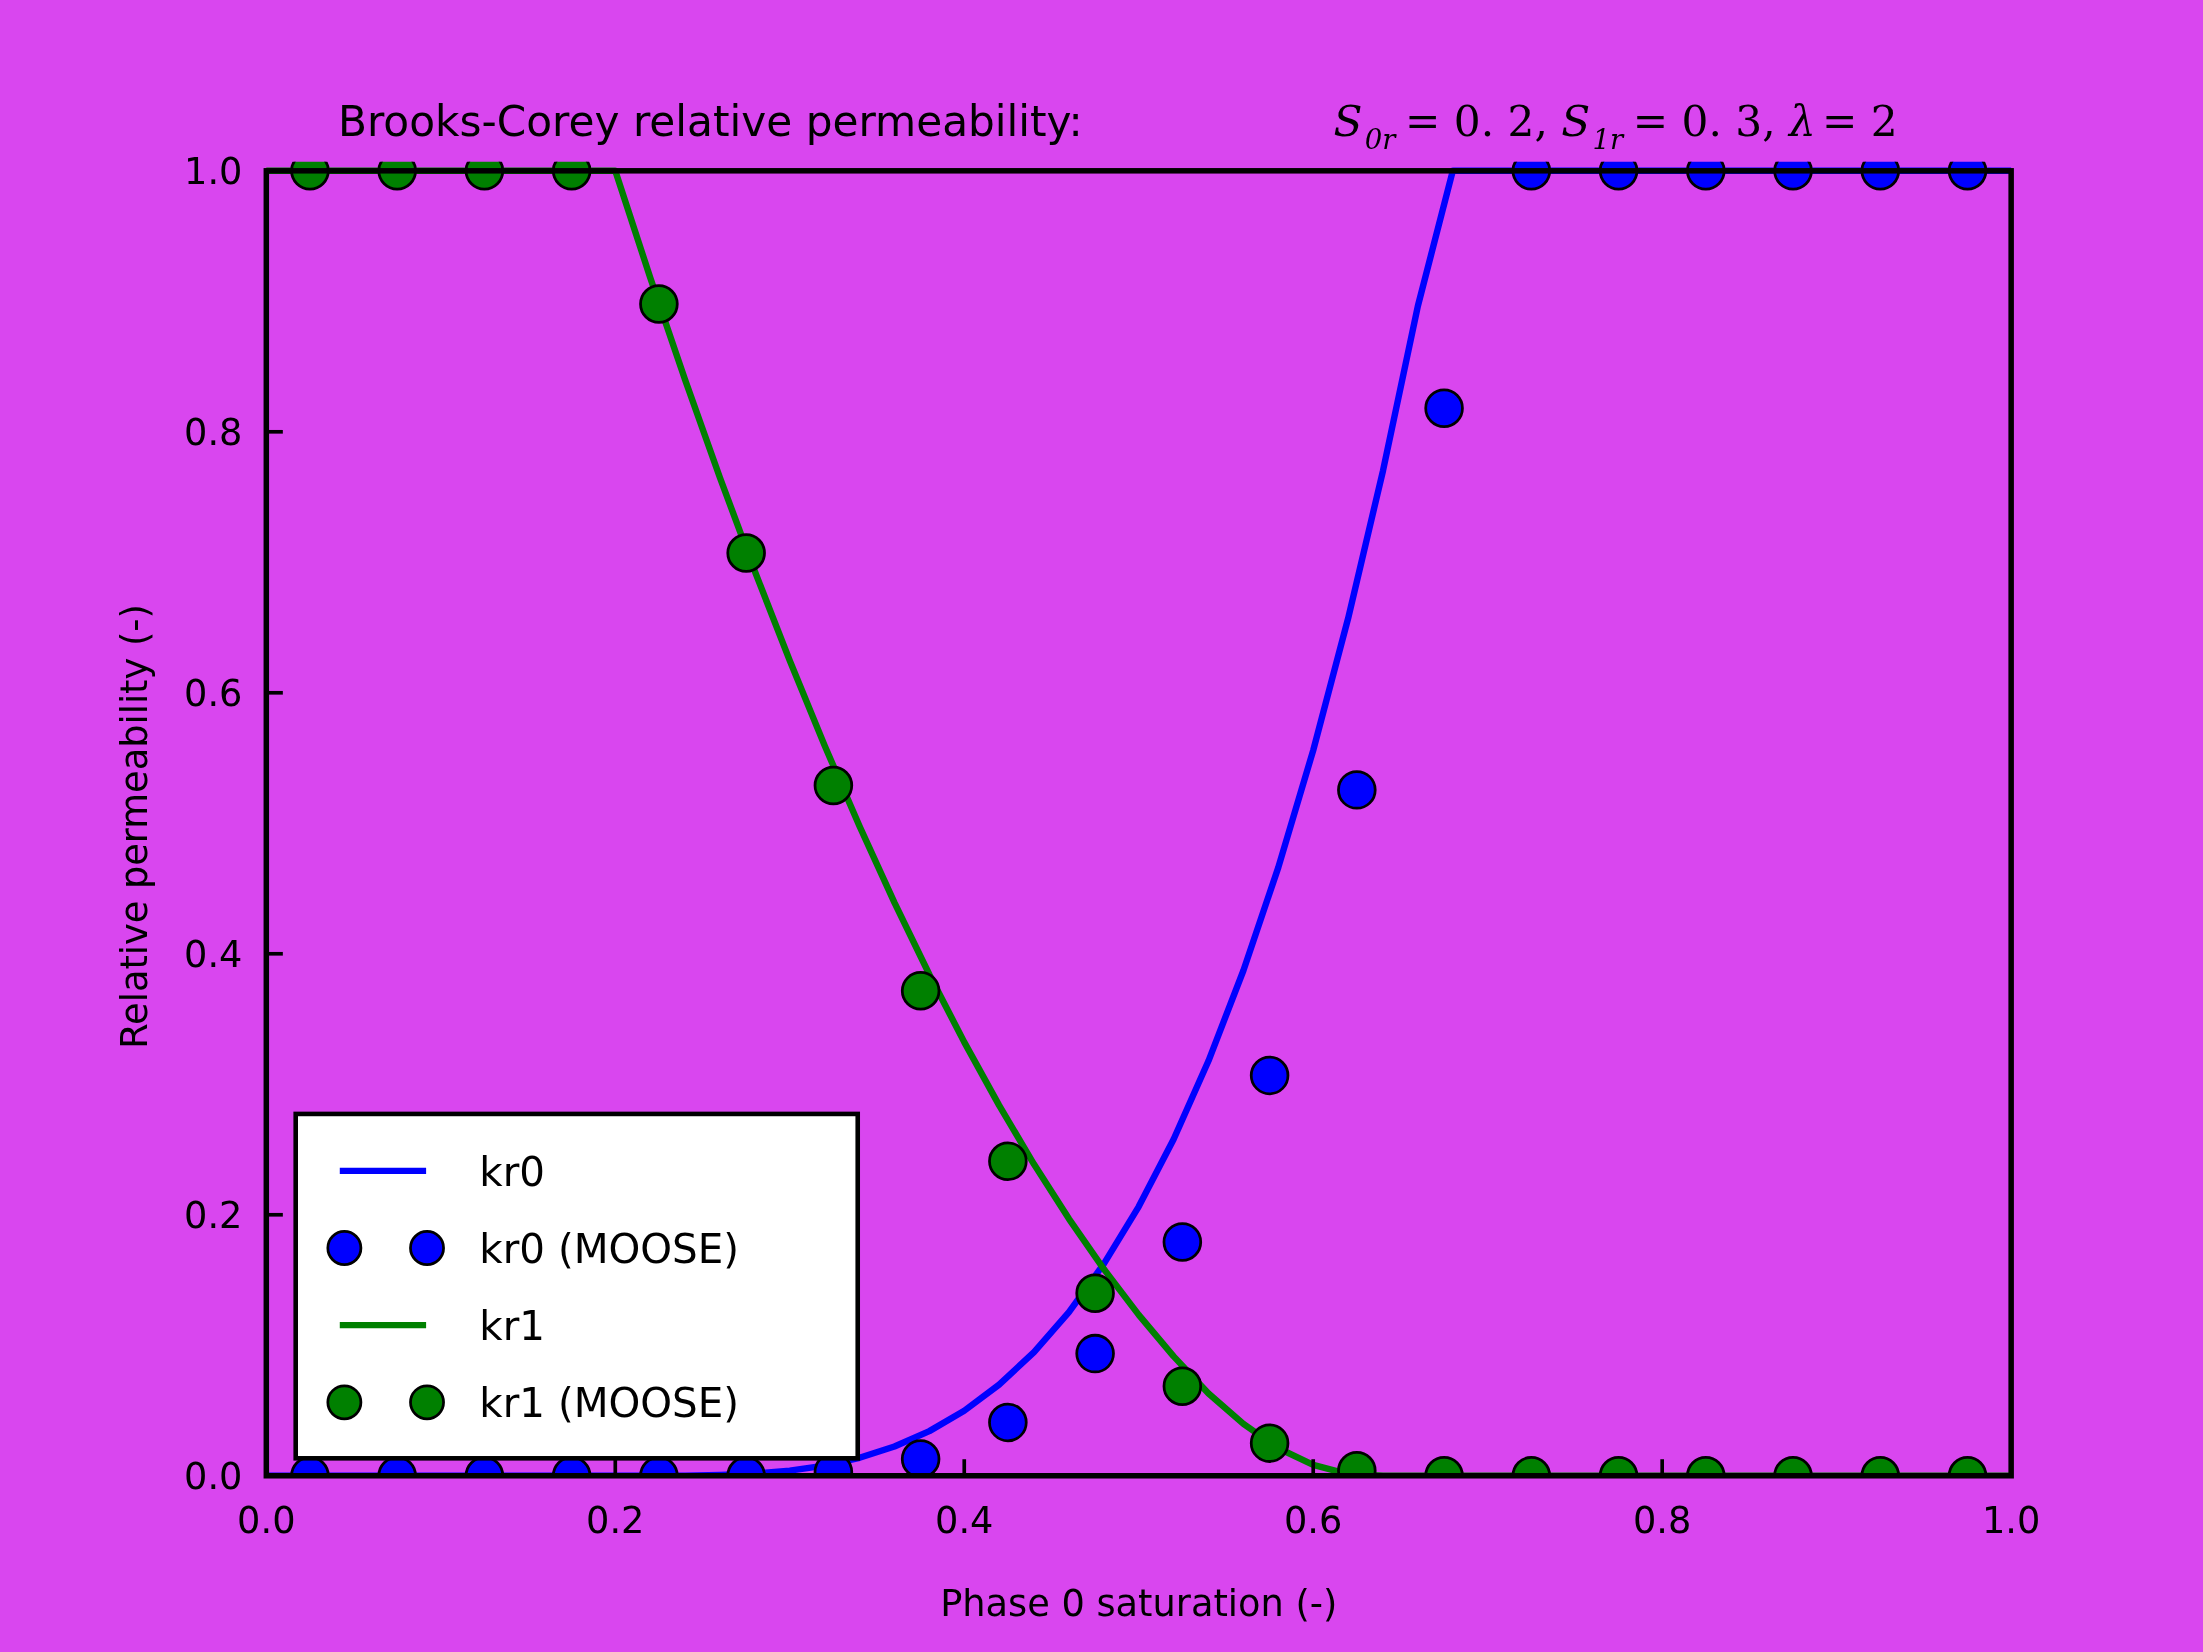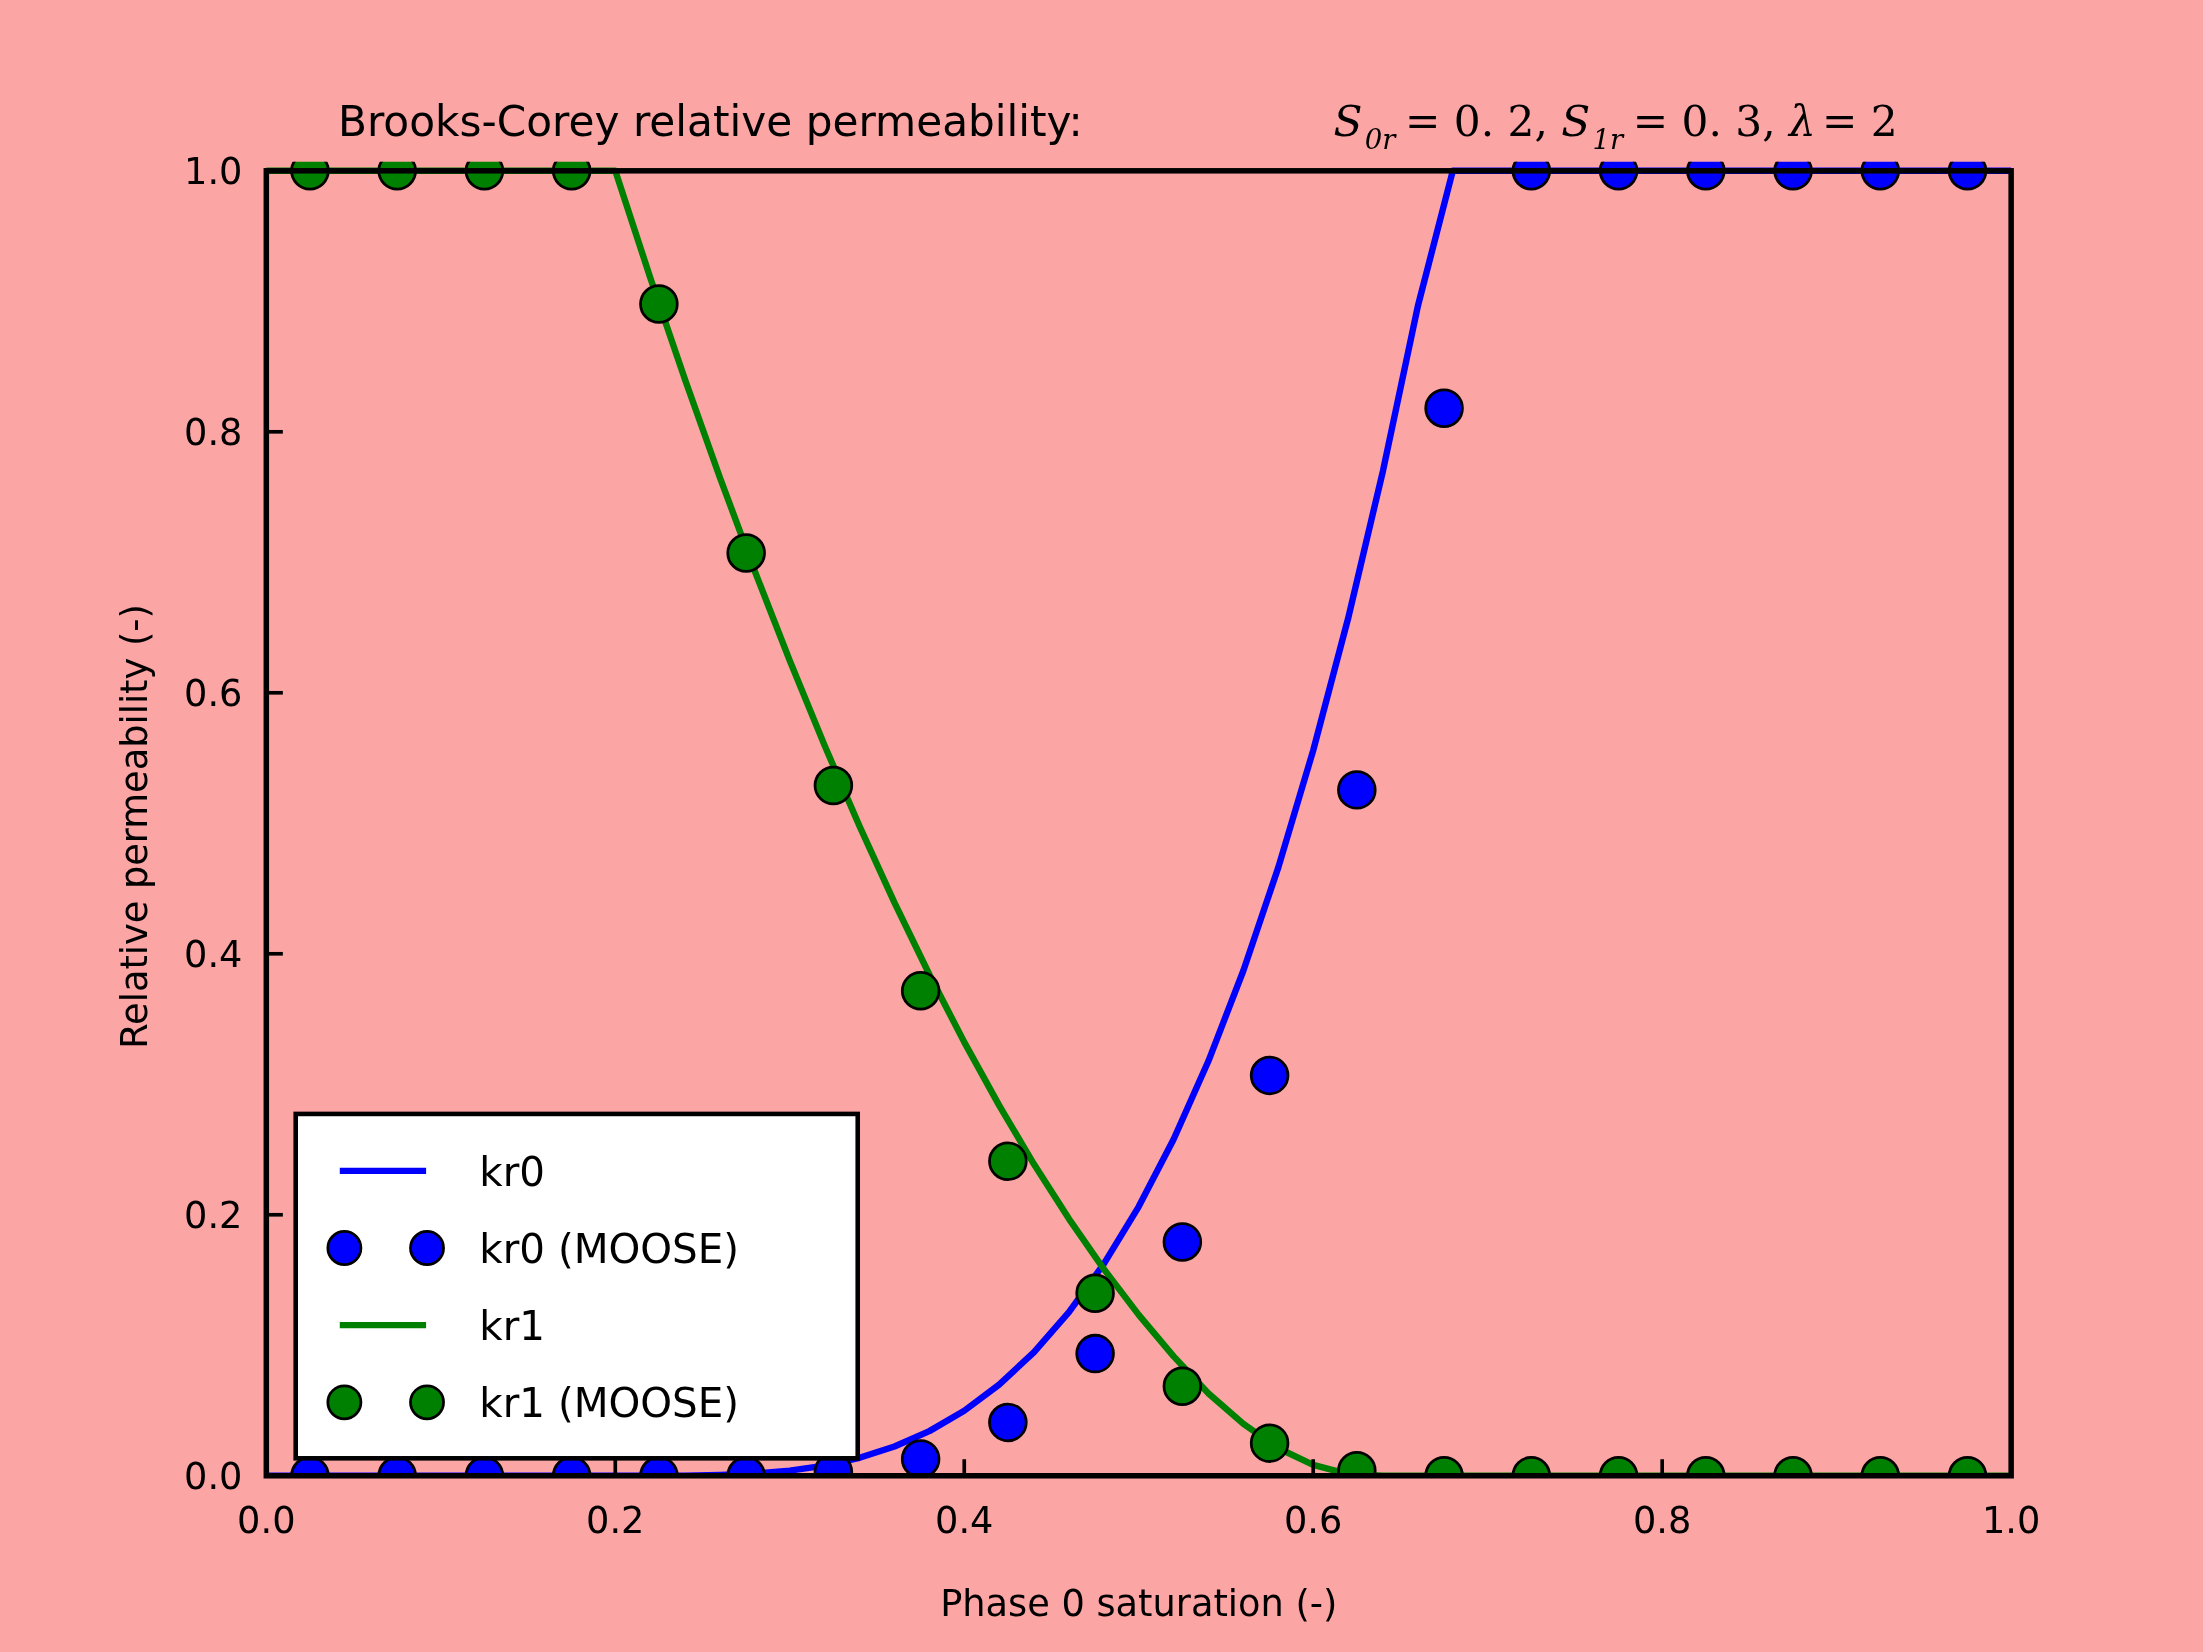--- a/index.html
+++ b/index.html
@@ -10,21 +10,21 @@
   body {
     width: 2204px;
     height: 1653px;
     font-family: "DejaVu Sans", sans-serif;
     overflow: hidden;
   }
   #figure {
     position: relative;
     width: 2204px;
     height: 1653px;
-    background: #fca5a5;
+    background: #d946ef;
   }
   #chart-svg {
     position: absolute;
     left: 0;
     top: 0;
     width: 2204px;
     height: 1653px;
   }
   .title-text {
     font-family: "DejaVu Sans", sans-serif;

